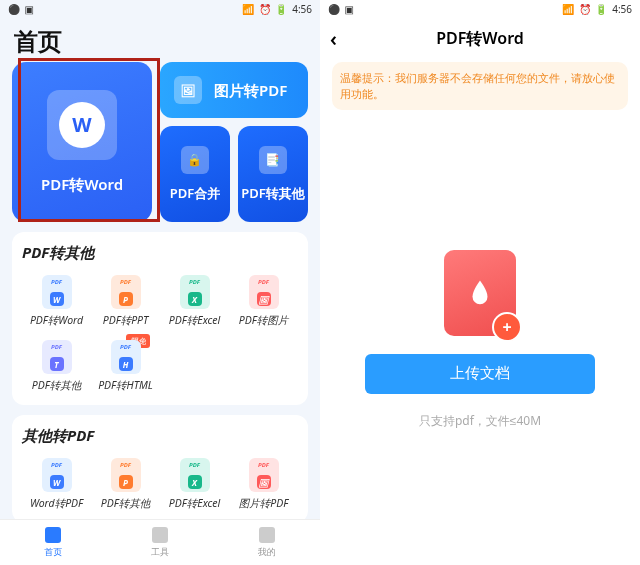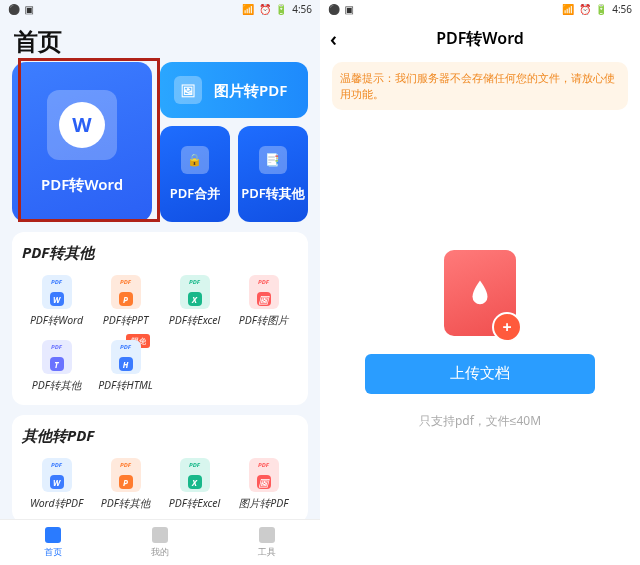--- a/index.html
+++ b/index.html
@@ -177,25 +177,25 @@
         </div>
       </div>
     </div>
     <div class="bottomnav">
       <div class="bn-item active">
           <div class="bn-ico"></div>
           <span>首页</span>
         </div>
       <div class="bn-item">
           <div class="bn-ico"></div>
-          <span>我的</span>
+          <span>工具</span>
         </div>
       <div class="bn-item">
           <div class="bn-ico"></div>
-          <span>工具</span>
+          <span>我的</span>
         </div>
     </div>
     <div class="highlight hl1"></div>
   </div>
 
   <div class="phone phone-right">
     <div class="statusbar">
       <div class="sb-left">
           <span>⚫</span>
           <span>▣</span>

